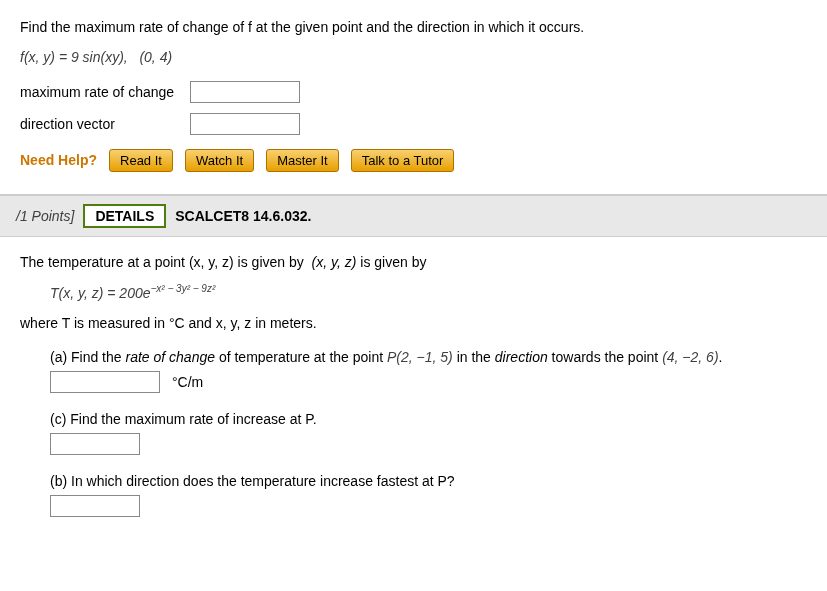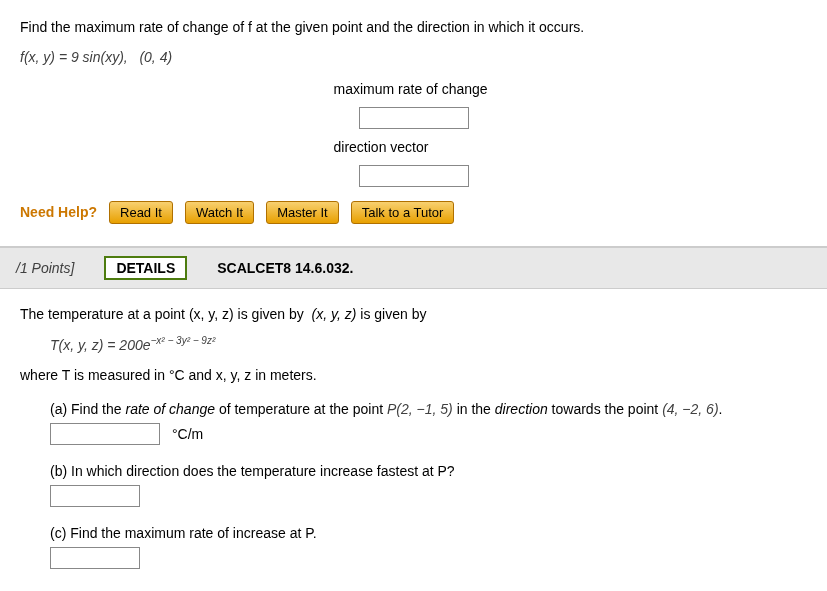--- a/index.html
+++ b/index.html
@@ -37,21 +37,20 @@
       width: 110px;
       height: 22px;
       display: inline-block;
       vertical-align: middle;
     }
     .row-label {
       margin-bottom: 10px;
       display: flex;
       align-items: center;
       gap: 10px;
-      flex-direction: column;
     }
     .need-help-row {
       display: flex;
       align-items: center;
       gap: 12px;
       margin-top: 14px;
       margin-bottom: 6px;
     }
     .need-help-label {
       color: #cc7700;
@@ -70,21 +69,21 @@
     .divider {
       border: none;
       border-top: 1px solid #ccc;
       margin: 10px 0;
     }
     .details-header {
       background: #e8e8e8;
       padding: 8px 16px;
       display: flex;
       align-items: center;
-      gap: 30px;
+      gap: 9px;
       border-top: 1px solid #ccc;
       border-bottom: 1px solid #ccc;
     }
     .details-badge {
       border: 2px solid #4d7c0f;
       padding: 2px 10px;
       font-size: 14px;
       font-weight: bold;
       background: #fff;
     }
@@ -181,26 +180,26 @@
       in the <span style="font-style:italic;">direction</span> towards the point
       <span class="math-red">(4, −2, 6)</span>.
     </p>
     <div class="input-block">
       <input type="text" class="input-lg" style="">
       <span>°C/m</span>
     </div>
   </div>
 
   <div class="sub-problem" style="margin-top:18px;">
+    <p class="sub-label">(c) Find the maximum rate of increase at P.</p>
+    <div class="input-block" style="margin-top:6px;">
+      <input type="text" class="input-sq" style="">
+    </div>
+  </div>
+
+  <div class="sub-problem" style="margin-top:18px;">
     <p class="sub-label">(b) In which direction does the temperature increase fastest at P?</p>
     <div class="input-block" style="margin-top:6px;">
       <input type="text" class="input-sq" style="">
     </div>
   </div>
 
-  <div class="sub-problem" style="margin-top:18px;">
-    <p class="sub-label">(c) Find the maximum rate of increase at P.</p>
-    <div class="input-block" style="margin-top:6px;">
-      <input type="text" class="input-sq" style="">
-    </div>
-  </div>
-
 </div>
 
 </body></html>

